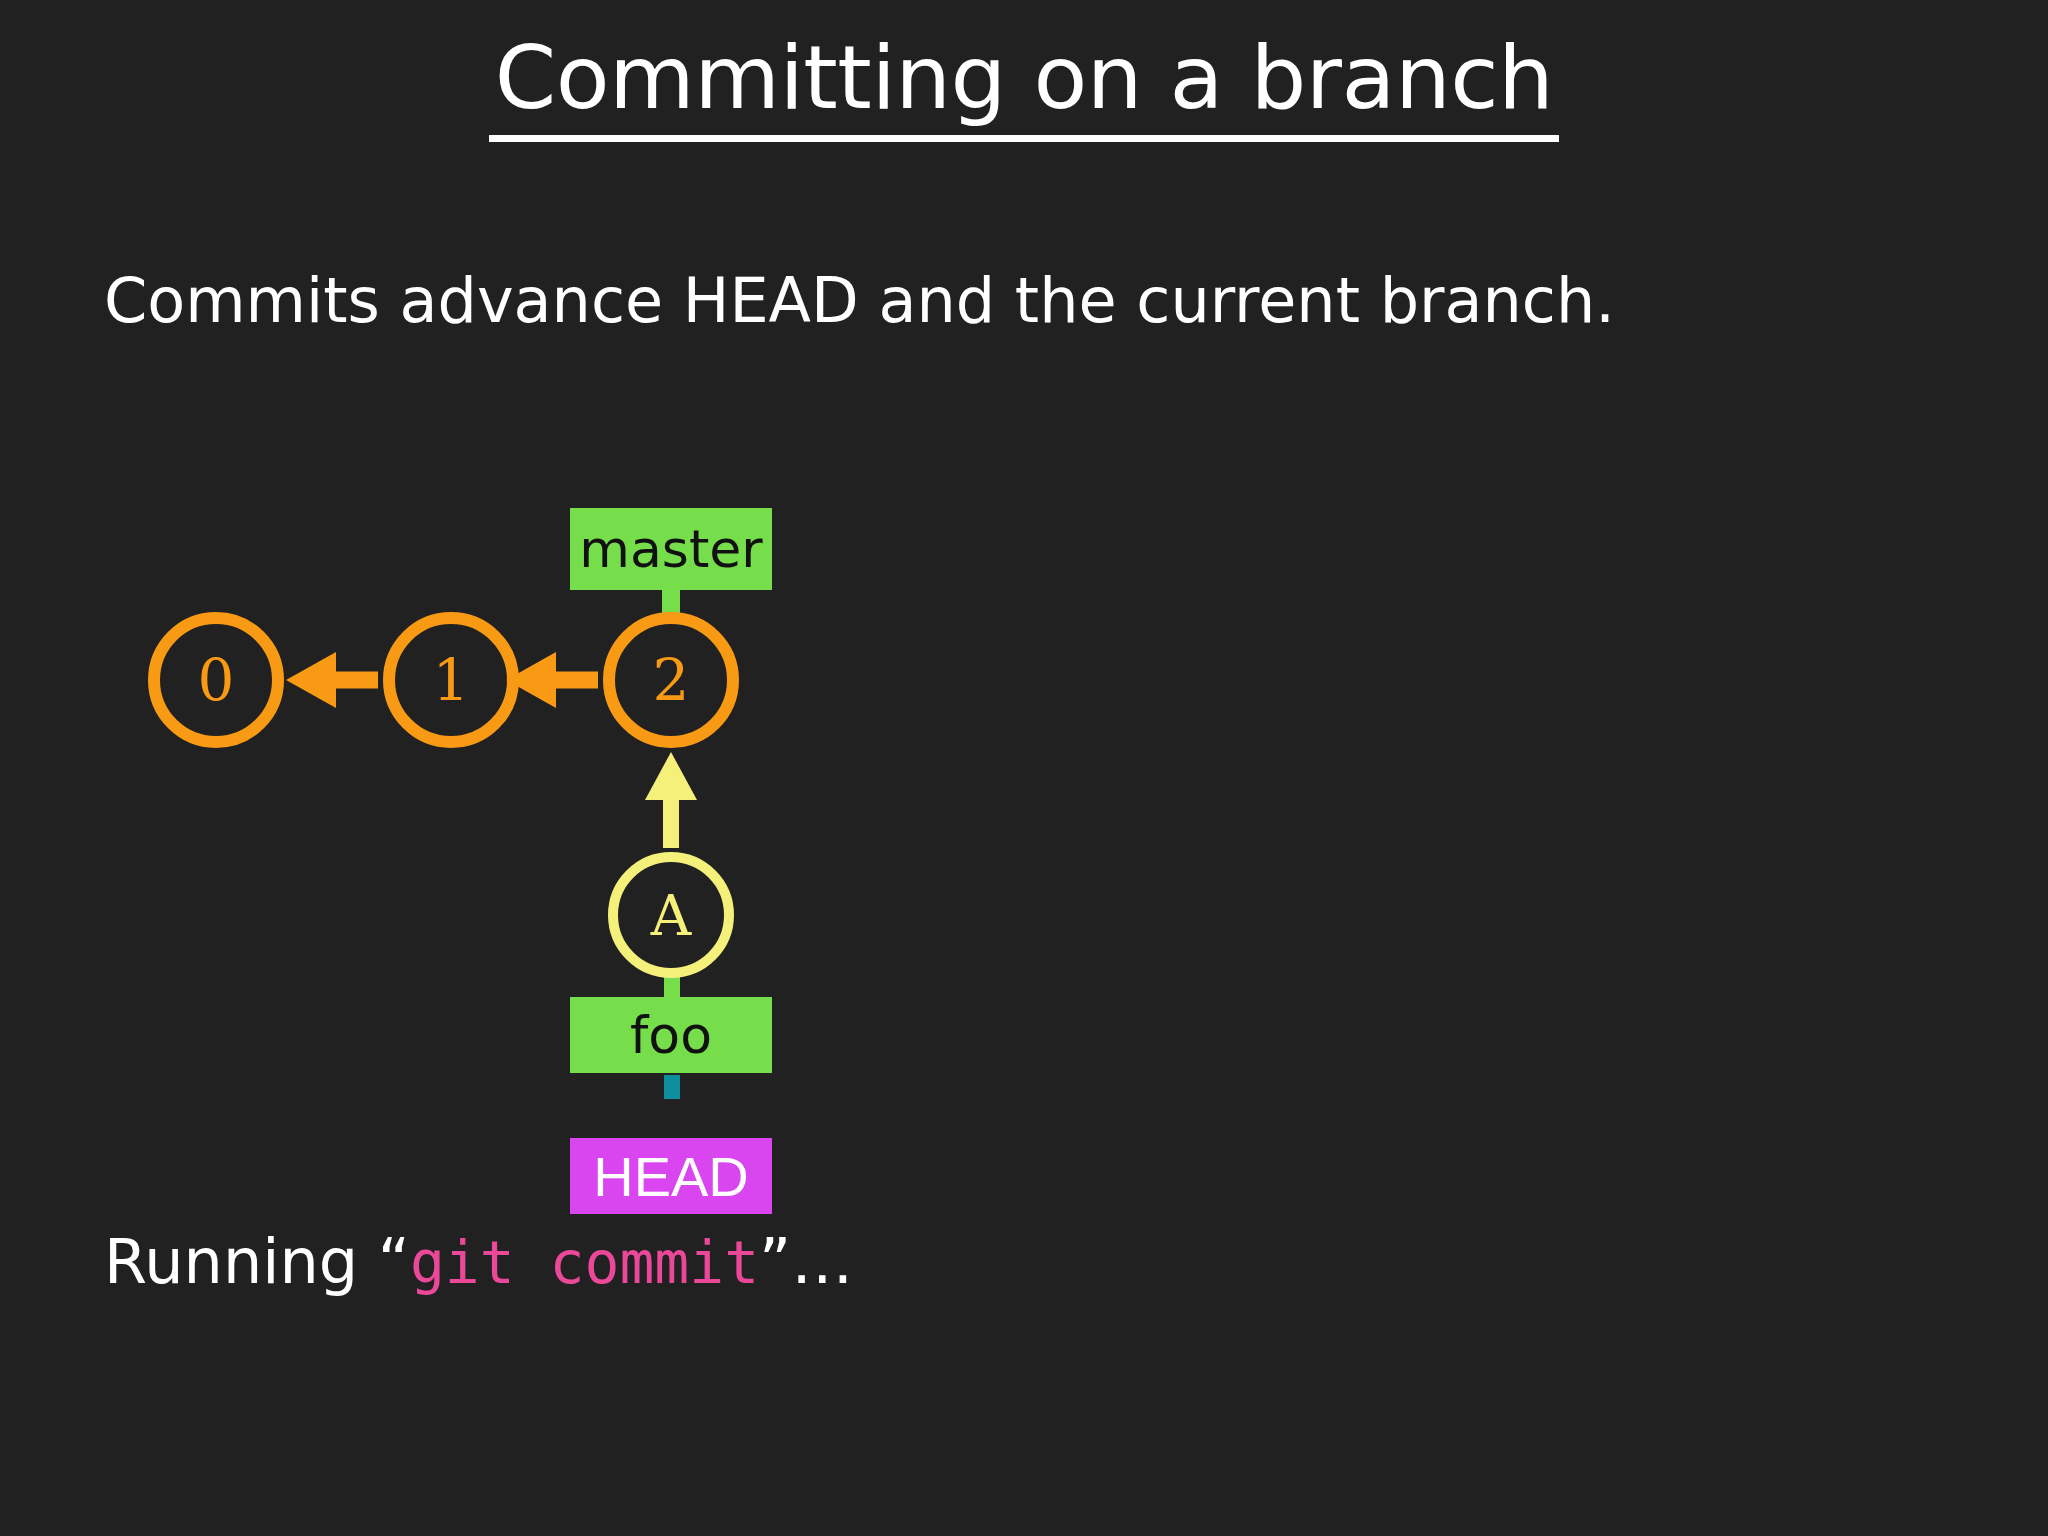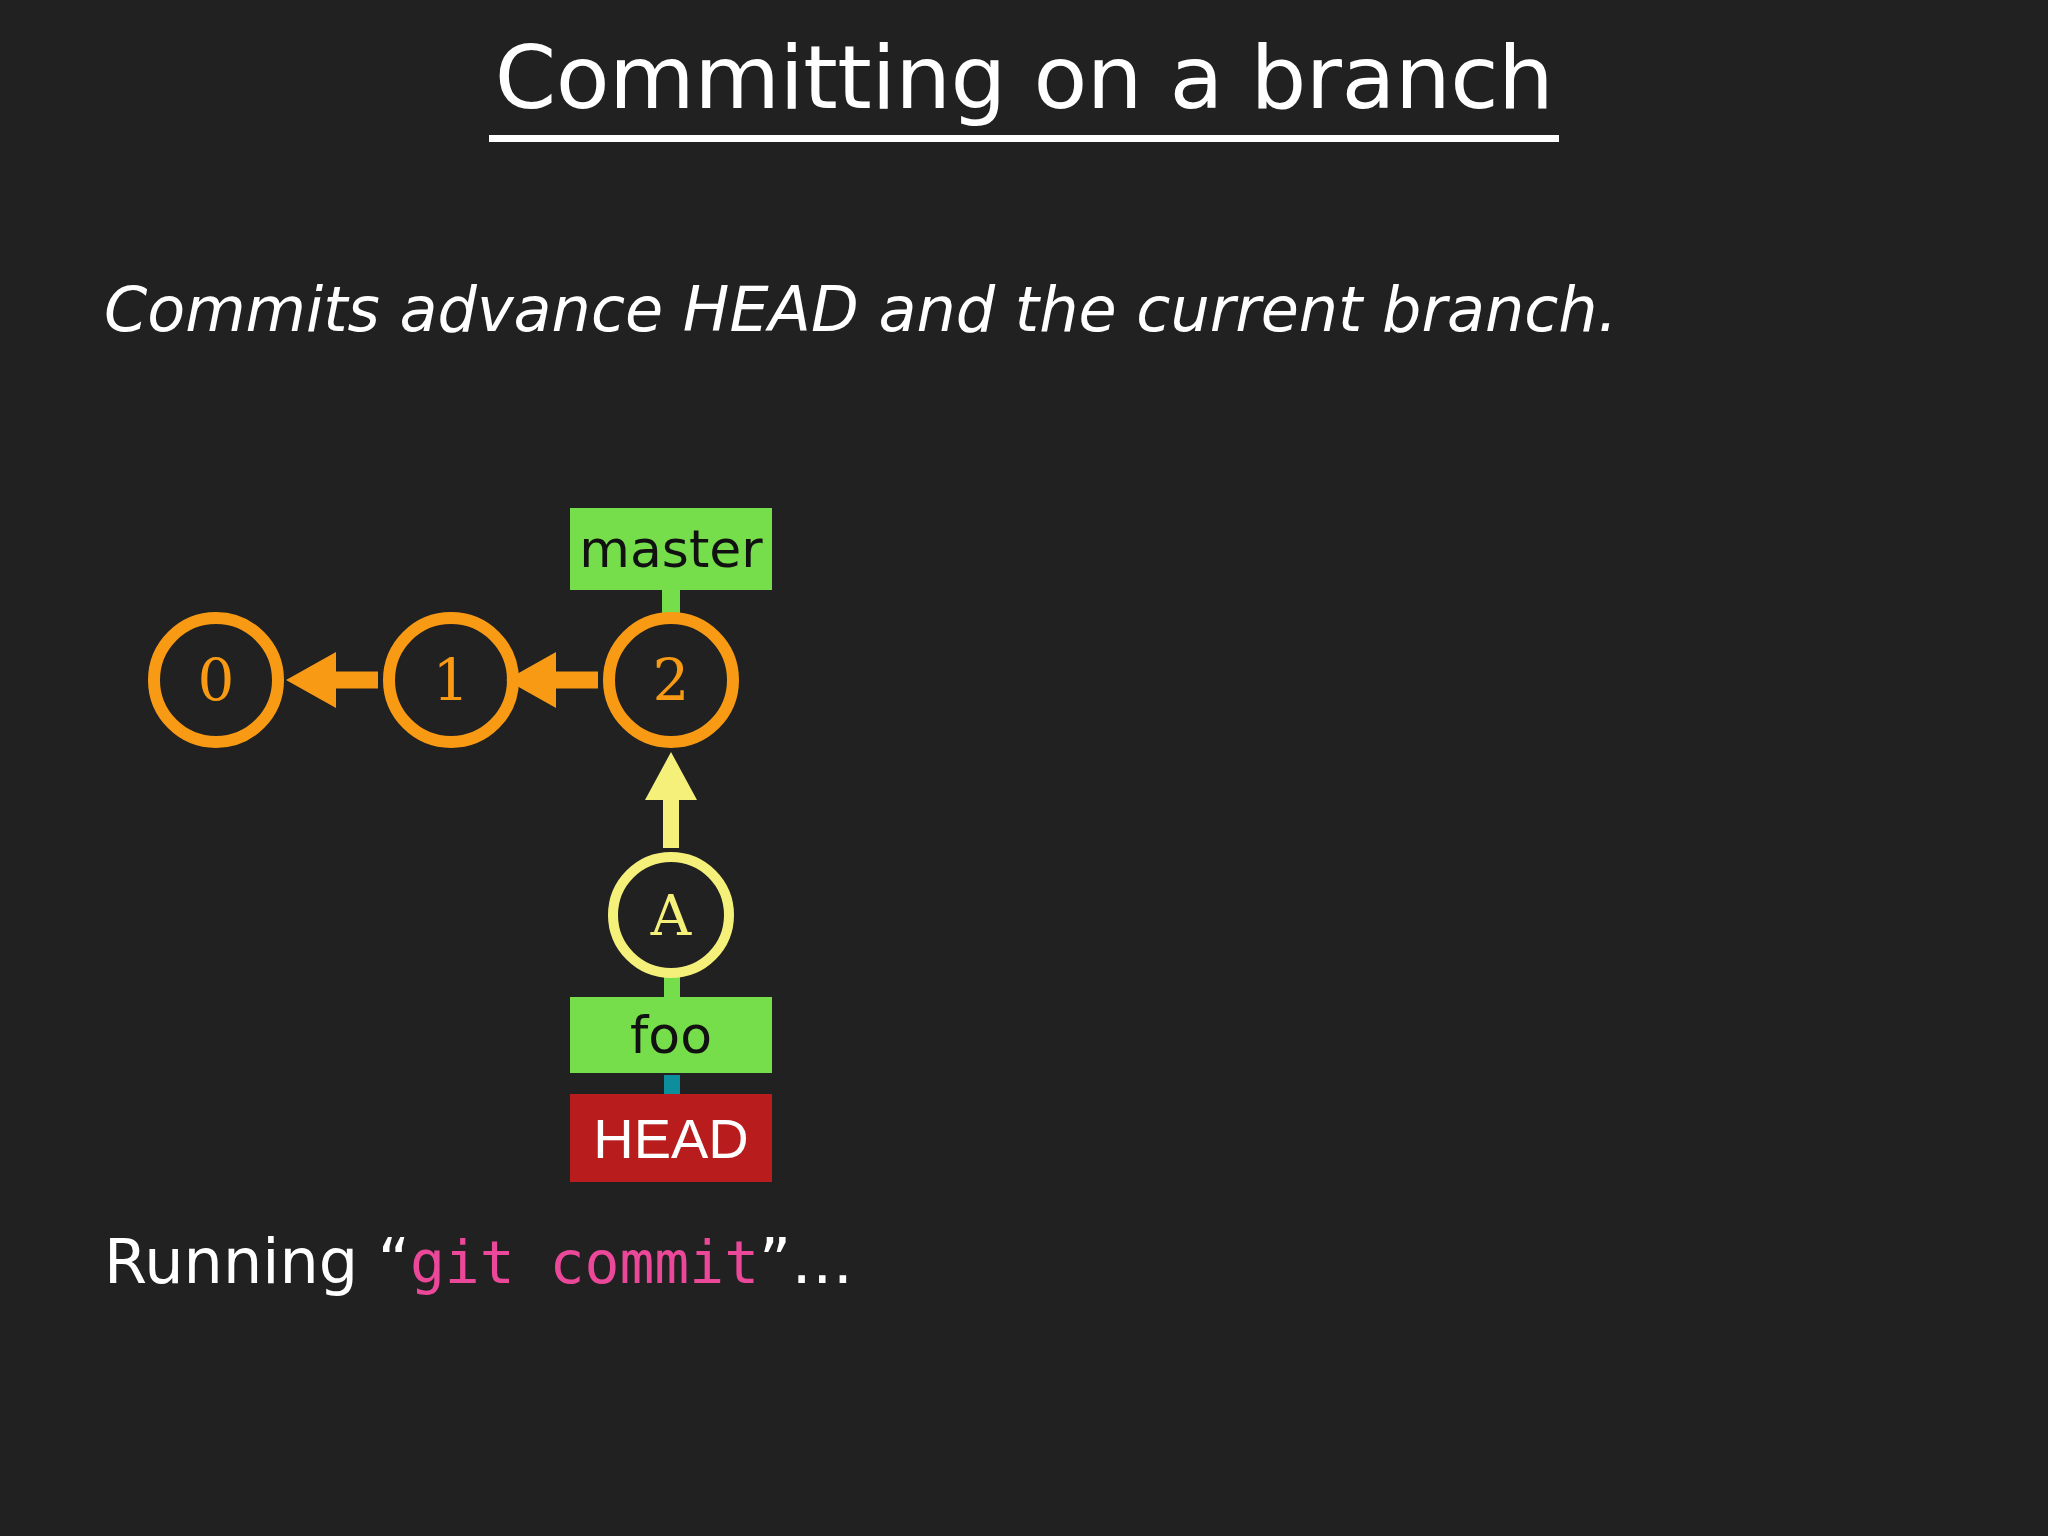--- a/index.html
+++ b/index.html
@@ -41,22 +41,21 @@
   .body-line {
     position: absolute;
     color: #ffffff;
     font-family: "DejaVu Sans", sans-serif;
     font-size: 62px;
     font-weight: 400;
     white-space: nowrap;
   }
   #subtitle-line {
     left: 104px;
-    top: 273px;
-    font-style: italic;
+    top: 264px;
   }
   #caption-line {
     left: 104px;
     top: 1225px;
   }
   .code-span {
     font-family: "DejaVu Sans Mono", monospace;
     color: #ec4899;
     font-size: 58px;
   }
@@ -93,24 +92,24 @@
     left: 570px;
     top: 997px;
     width: 202px;
     height: 76px;
     background: #76dd4b;
     color: #111111;
     font-size: 52px;
   }
   #head-box {
     left: 570px;
-    top: 1094px;
+    top: 1138px;
     width: 202px;
-    height: 88px;
-    background: #b91c1c;
+    height: 76px;
+    background: #d946ef;
     color: #ffffff;
     font-size: 56px;
     font-weight: 400;
     font-family: "Liberation Sans", sans-serif;
   }
 
   
   .commit-node {
     position: absolute;
     border-radius: 50%;

